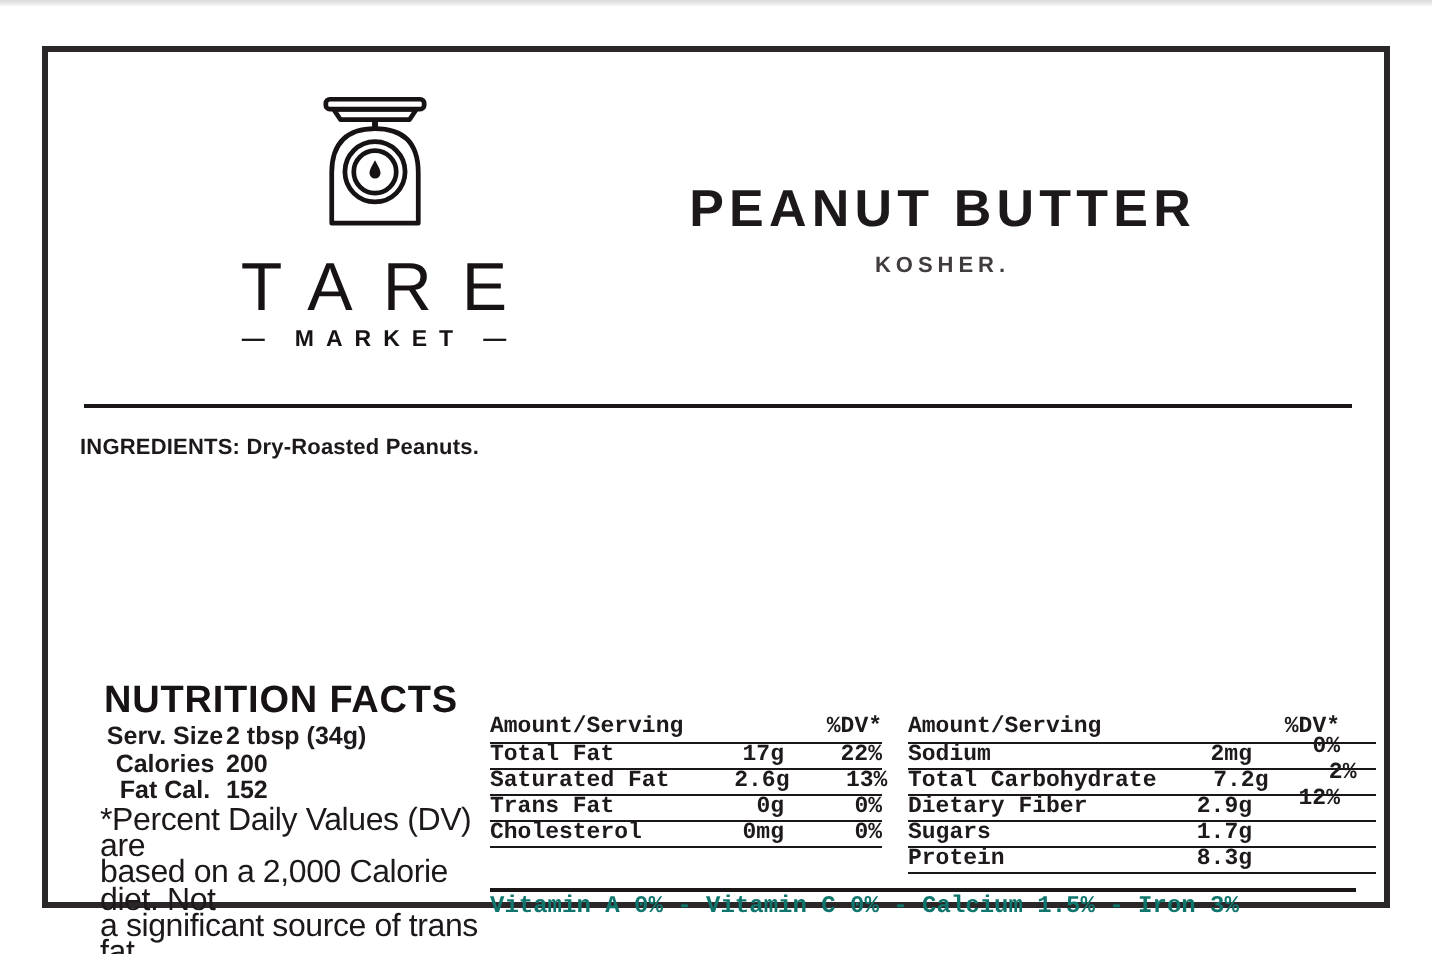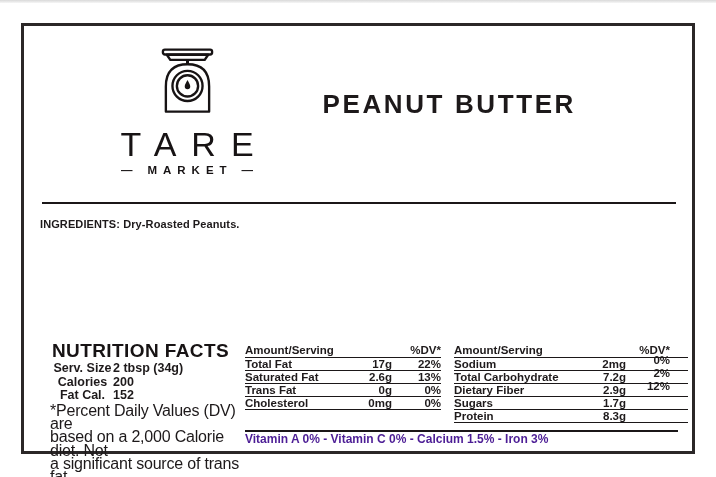--- a/index.html
+++ b/index.html
@@ -22,21 +22,21 @@
   .brand-name {
     margin-top:14px; font-size:34px; font-weight:500; line-height:1;
     letter-spacing:15px; text-indent:15px; color:#171314; white-space:nowrap;
   }
   .brand-sub {
     margin-top:3px; display:flex; align-items:center; justify-content:center; gap:9px;
     font-size:11.5px; font-weight:700; line-height:1.2; color:#171314;
   }
   .brand-sub .market { letter-spacing:6px; text-indent:6px; }
   
-  .product { position:absolute; left:296px; top:63px; width:300px; }
+  .product { position:absolute; left:296px; top:63px; width:300px; text-align:center; }
   .product-title {
     font-size:26px; font-weight:700; letter-spacing:2.6px; text-indent:2.6px;
     line-height:1.2; color:#1d191a; white-space:nowrap;
   }
   .product-subtitle {
     margin-top:7px; font-size:11px; font-weight:700; letter-spacing:2.5px; text-indent:2.5px;
     color:#413d3e; line-height:1.2;
   }
   
   .divider { position:absolute; left:18px; top:176px; width:634px; height:2px; background:#1b1718; }
@@ -50,41 +50,41 @@
     letter-spacing:0.4px; line-height:1.2; color:#171314; white-space:nowrap;
   }
   .serving { position:absolute; left:28px; top:336px; width:190px;text-align:center; }
   .s-row { display:flex; height:13.7px; font-size:12.5px; font-weight:700; line-height:13px; }
   .s-label { width:61px; flex:none; }
   .footnote {
     position:absolute; left:26px; top:378px; width:200px;
     font-size:16px; font-weight:400; line-height:13.2px; letter-spacing:-0.2px; color:#1d191a;
   }
   
-  .ntable { position:absolute; left:221px; top:318px; width:443px; height:101px; font-size:11.5px; }
+  .ntable { position:absolute; left:221px; top:332px; width:443px; height:101px; font-size:11.5px;font-family:Liberation Mono, monospace; }
   .tcol { position:absolute; top:0; }
   .col-left { left:0; width:196px; }
   .col-right { left:209px; width:234px; }
   .t-head {
     display:grid; grid-template-columns:1fr auto; align-items:start;
     height:13.5px; border-bottom:1.5px solid #1b1718; font-weight:700; line-height:12px;
   }
   .t-row {
     display:grid; align-items:start; height:13px; border-bottom:1px solid #1b1718;
     font-weight:700; line-height:12.5px; white-space:nowrap;
   }
   .col-left .t-row { grid-template-columns:1fr 60px 49px; }
   .col-right .t-head, .col-right .t-row { padding-right:18px; }
   .col-right .t-row { grid-template-columns:1fr 56px 44px; }
   .t-amt, .t-dv { text-align:right; }
   .col-right .t-row .t-dv { position:relative; top:-3.5px; }
   .t-sep { position:absolute; left:0; top:86px; width:433px; height:1.5px; background:#1b1718; }
   .t-vitamins {
     position:absolute; left:0; top:89px; font-size:12px; font-weight:700;
-    line-height:13px; white-space:nowrap; color:#4c1d95;
+    line-height:13px; white-space:nowrap; color:#0f766e;
   }
 </style>
 </head>
 <body>
 
 <div class="page">
   <div class="top-edge"></div>
 
   <div class="frame">
 
@@ -101,20 +101,21 @@
       <div class="brand-name">TARE</div>
       <div class="brand-sub">
         <span class="dash">—</span>
         <span class="market">MARKET</span>
         <span class="dash">—</span>
       </div>
     </div>
 
     <div class="product">
       <div class="product-title">PEANUT BUTTER</div>
+      <div class="product-subtitle">KOSHER.</div>
     </div>
 
     <div class="divider"></div>
     <div class="ingredients">INGREDIENTS: Dry-Roasted Peanuts.</div>
 
     <div class="nf-heading">NUTRITION FACTS</div>
 
     <div class="serving">
       <div class="s-row">
         <span class="s-label">Serv. Size</span>

